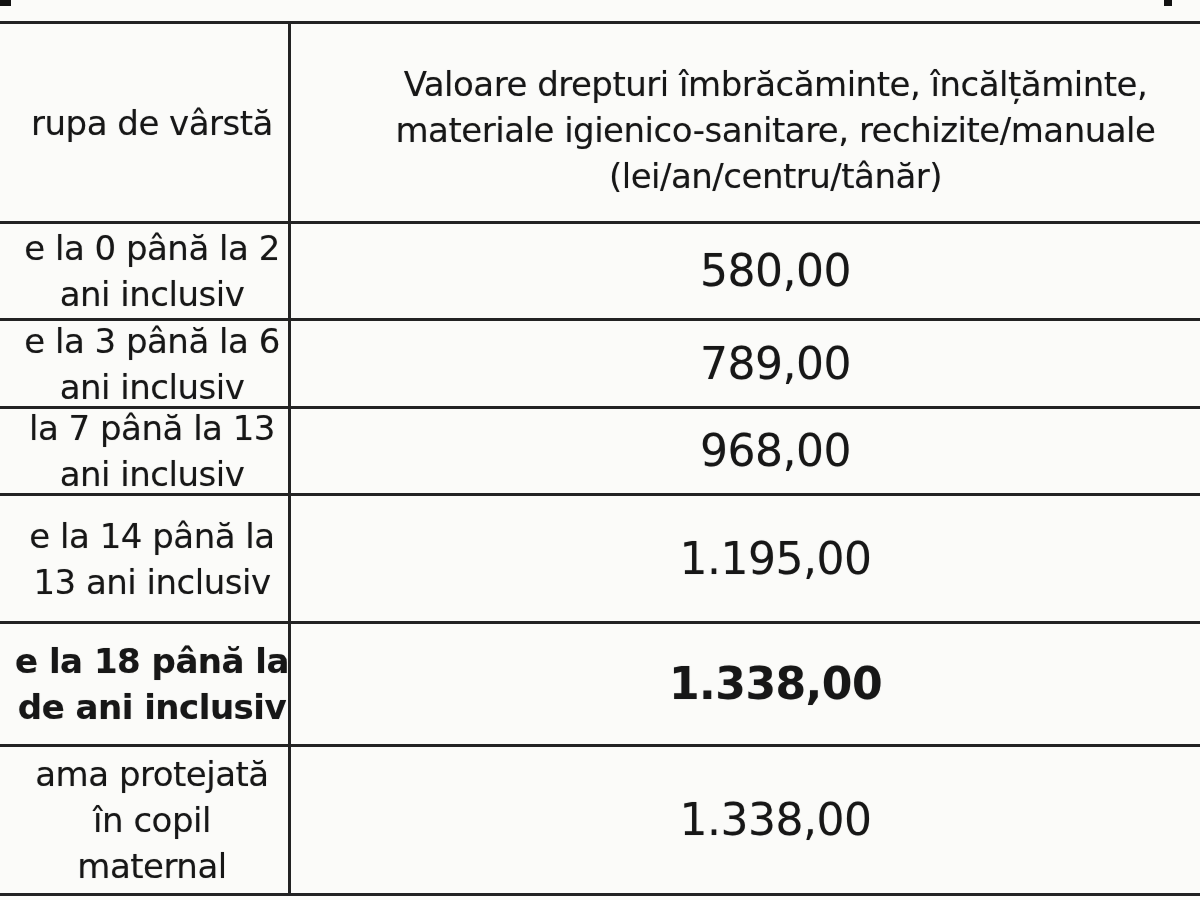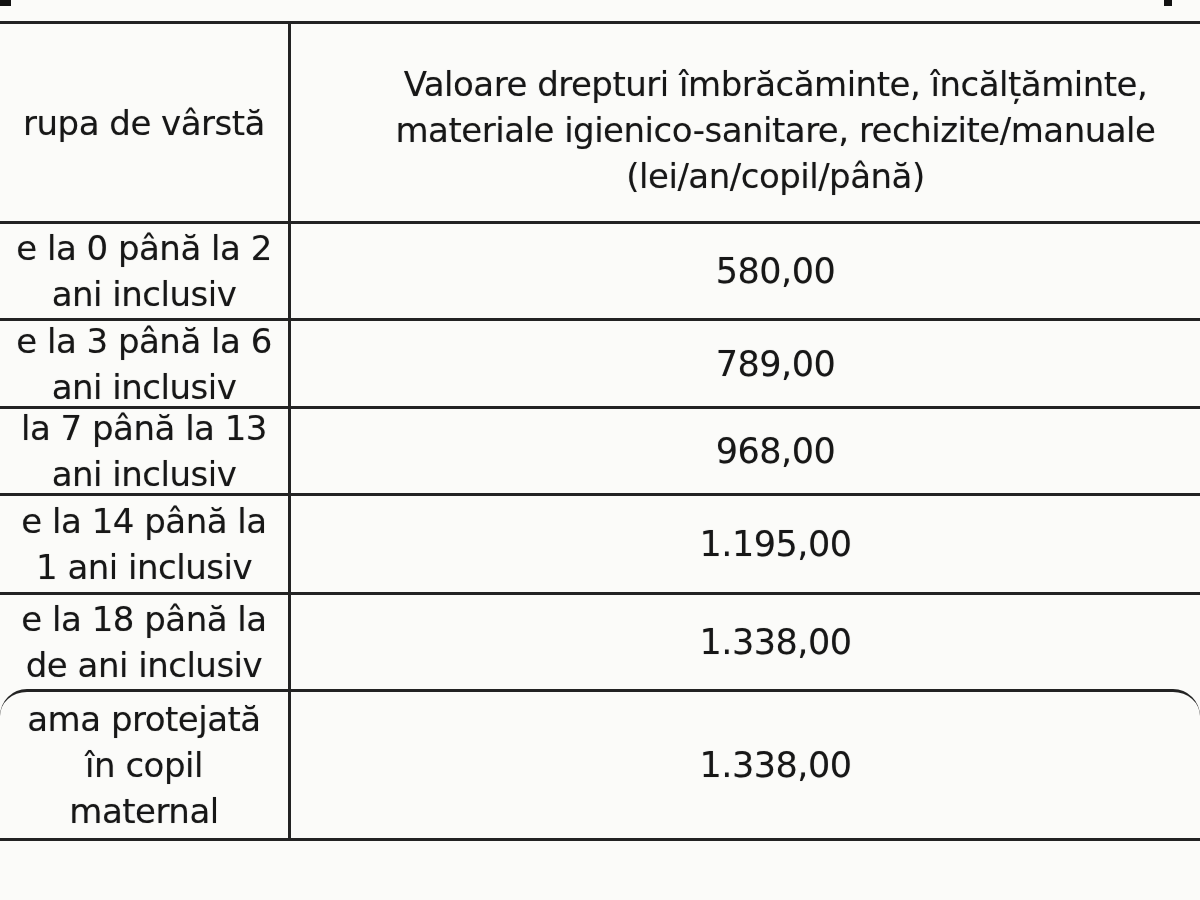--- a/index.html
+++ b/index.html
@@ -28,62 +28,62 @@
   .vline {
     position: absolute; top: 0; bottom: 0; left: 288px; width: 3px;
     background: #232323; z-index: 5;
   }
   .row { position: relative; box-sizing: border-box; }
   .row.body { border-top: 3px solid #232323; }
   .rh { height: 197px; }
   .r1 { height: 97px; }
   .r2 { height: 88px; }
   .r3 { height: 87px; }
-  .r4 { height: 99px; }
-  .r5 { height: 97px; }
-  .r6 { height: 149px; border-radius: 27px; }
+  .r4 { height: 128px; }
+  .r5 { height: 123px; font-weight: bold; }
+  .r6 { height: 149px; }
 
   .cell {
     position: absolute; top: 0; bottom: 0;
     display: flex; flex-direction: column;
     align-items: center; justify-content: center;
     box-sizing: border-box;
   }
-  .label { left: 0; width: 288px; }
+  .label { left: 8px; width: 288px; }
   .value { left: 291px; right: 0; padding-left: 60px; }
   .hdr   { padding-top: 14px; }
 
   .ln {
     white-space: nowrap;
     font-size: 34px;
     line-height: 46px;
     letter-spacing: -0.5px;
     text-shadow: 0 0 1px rgba(10,10,10,0.35);
   }
-  .val-ln { font-size: 35px; }
+  .val-ln { font-size: 44px; }
 </style>
 </head>
 <body>
 
 <div class="page">
 
   <div class="mark mark-left"></div>
   <div class="mark mark-right"></div>
 
   <div class="table">
     <div class="vline"></div>
 
     <div class="row rh">
       <div class="cell label">
         <div class="ln">rupa de vârstă</div>
       </div>
       <div class="cell value hdr">
         <div class="ln">Valoare drepturi îmbrăcăminte, încălțăminte,</div>
         <div class="ln">materiale igienico-sanitare, rechizite/manuale</div>
-        <div class="ln">(lei/an/copil/până)</div>
+        <div class="ln">(lei/an/centru/tânăr)</div>
       </div>
     </div>
 
     <div class="row body r1">
       <div class="cell label">
         <div class="ln">e la 0 până la 2</div>
         <div class="ln">ani inclusiv</div>
       </div>
       <div class="cell value">
         <div class="ln val-ln">580,00</div>
@@ -106,21 +106,21 @@
         <div class="ln">ani inclusiv</div>
       </div>
       <div class="cell value">
         <div class="ln val-ln">968,00</div>
       </div>
     </div>
 
     <div class="row body r4">
       <div class="cell label">
         <div class="ln">e la 14 până la</div>
-        <div class="ln">1 ani inclusiv</div>
+        <div class="ln">13 ani inclusiv</div>
       </div>
       <div class="cell value">
         <div class="ln val-ln">1.195,00</div>
       </div>
     </div>
 
     <div class="row body r5">
       <div class="cell label">
         <div class="ln">e la 18 până la</div>
         <div class="ln">de ani inclusiv</div>

